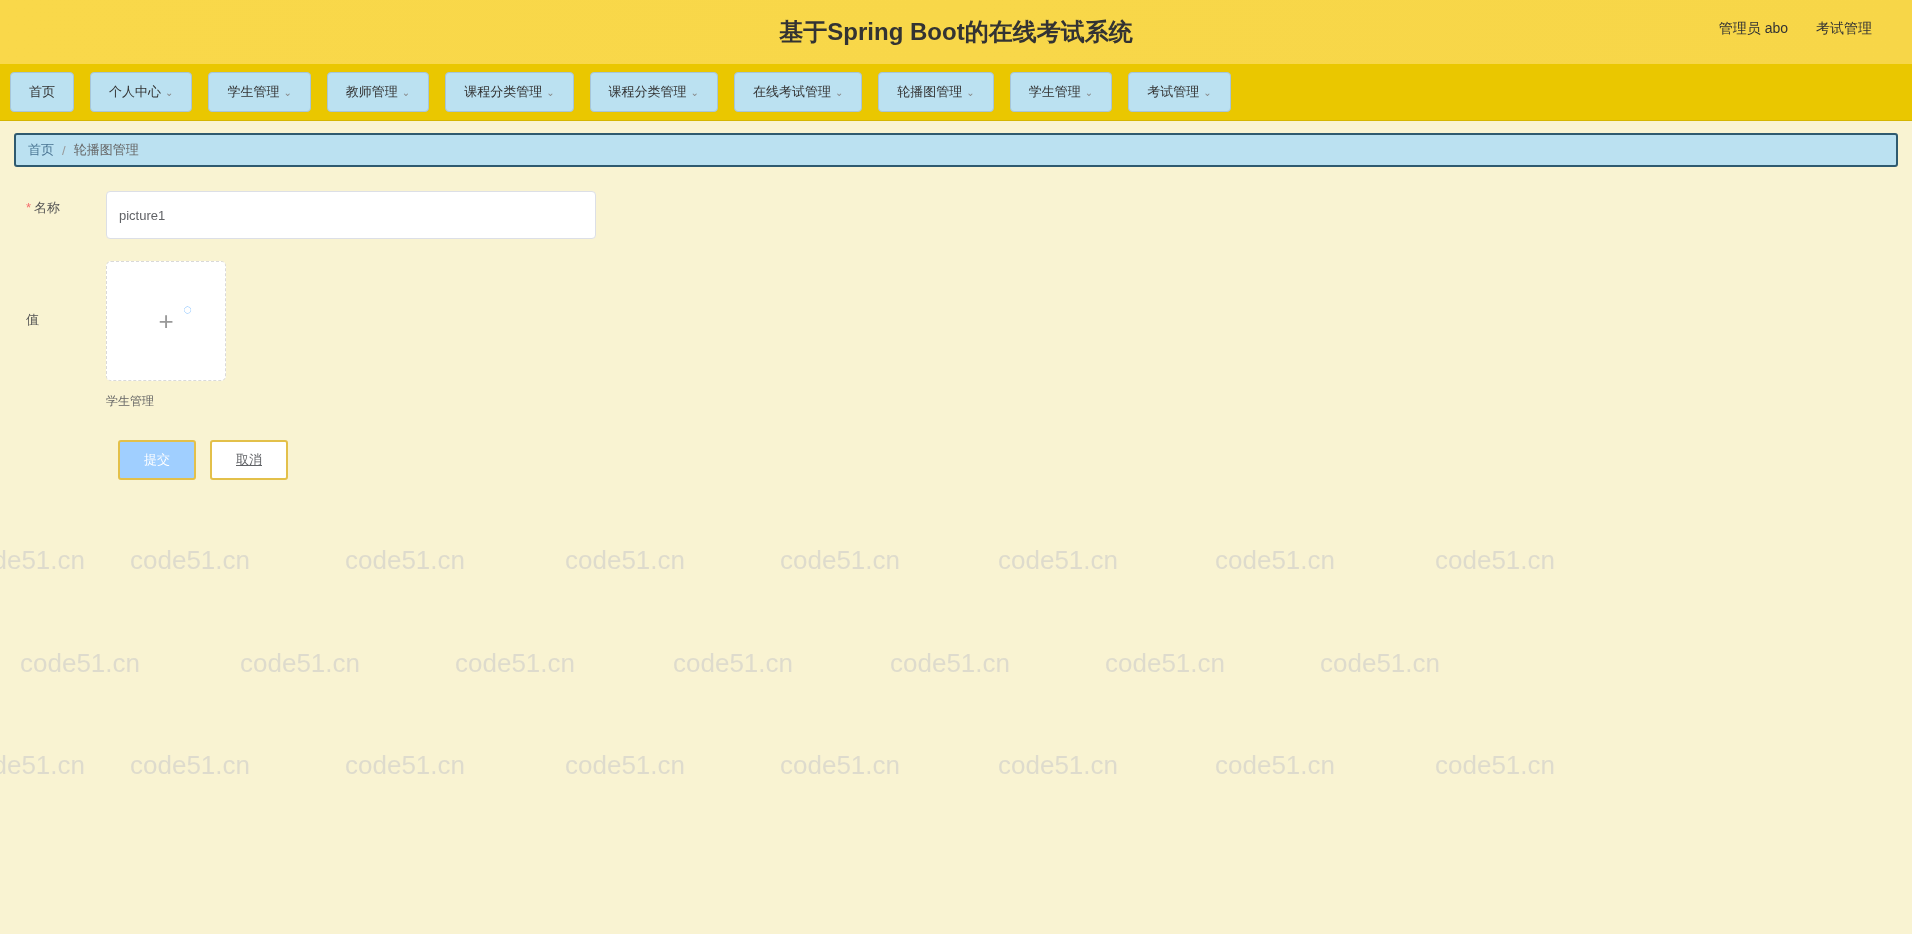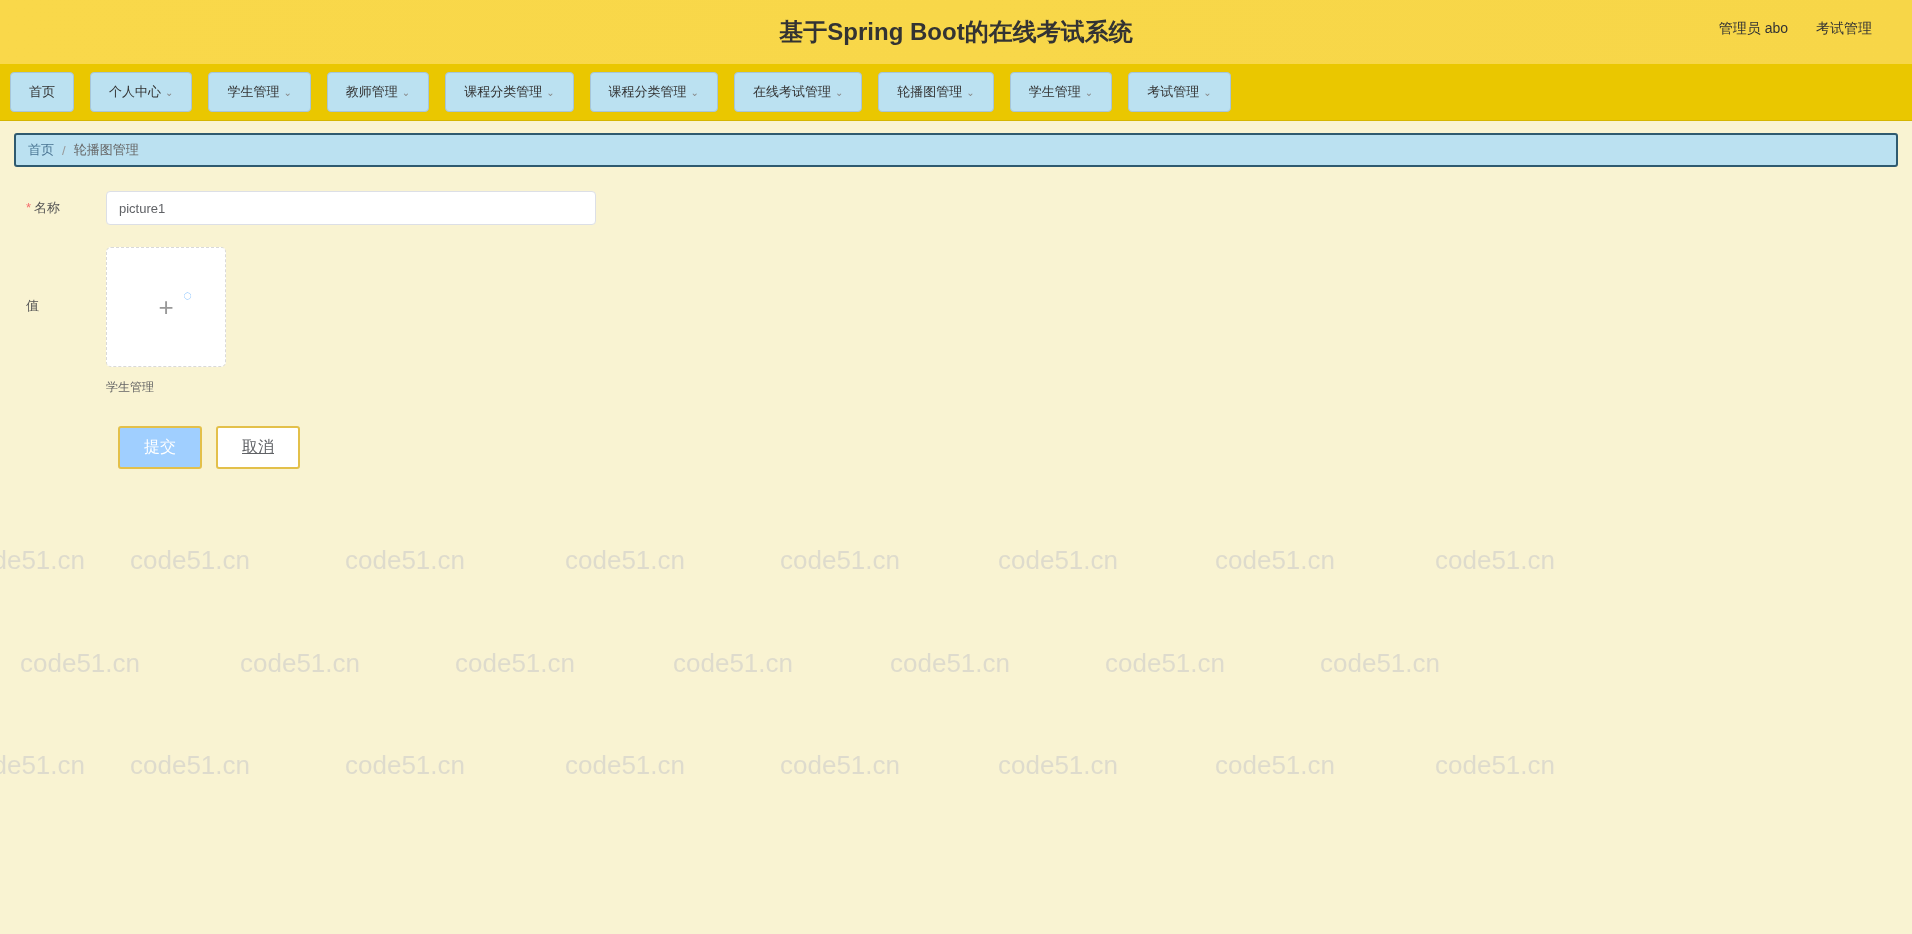--- a/index.html
+++ b/index.html
@@ -102,21 +102,21 @@
       font-size: 13px;
       color: #555;
       padding-top: 8px;
     }
     .form-label .required {
       color: #f56c6c;
       margin-right: 3px;
     }
     .form-input {
       width: 490px;
-      height: 34px;
+      height: 48px;
       border: 1px solid #dcdfe6;
       border-radius: 4px;
       padding: 0 12px;
       font-size: 13px;
       color: #606266;
       background: #fff;
     }
     .upload-box {
       width: 120px;
       height: 120px;
@@ -148,21 +148,21 @@
     }
     .btn-row {
       display: flex;
       gap: 14px;
       margin-left: 92px;
       margin-top: 30px;
     }
     .btn {
       padding: 9px 24px;
       border-radius: 3px;
-      font-size: 16px;
+      font-size: 13px;
       cursor: pointer;
       border: 2px solid #e3c04a;
     }
     .btn-primary {
       background: #a0cfff;
       color: #fff;
       border-color: #e3c04a;
     }
     .btn-default {
       background: #fff;

